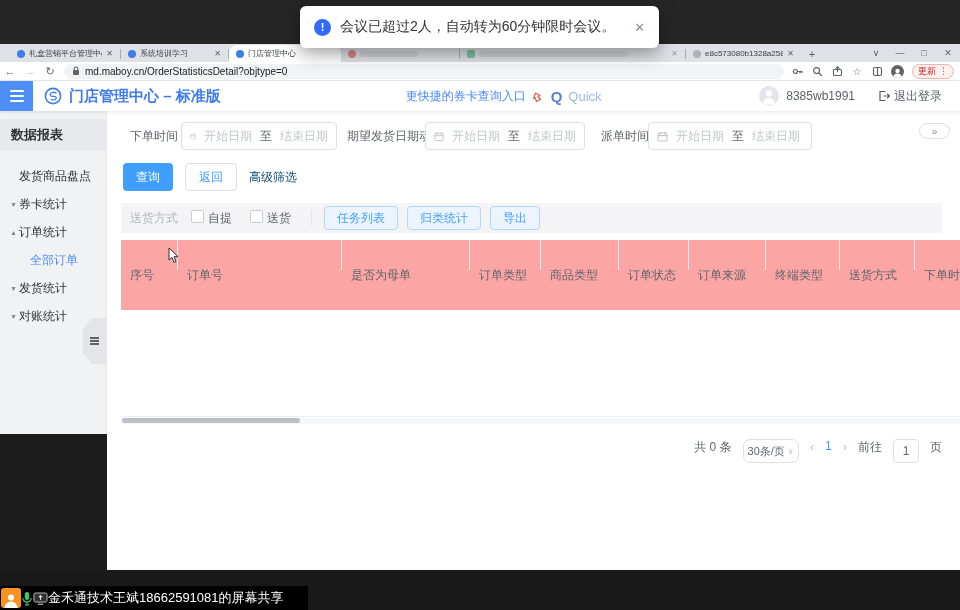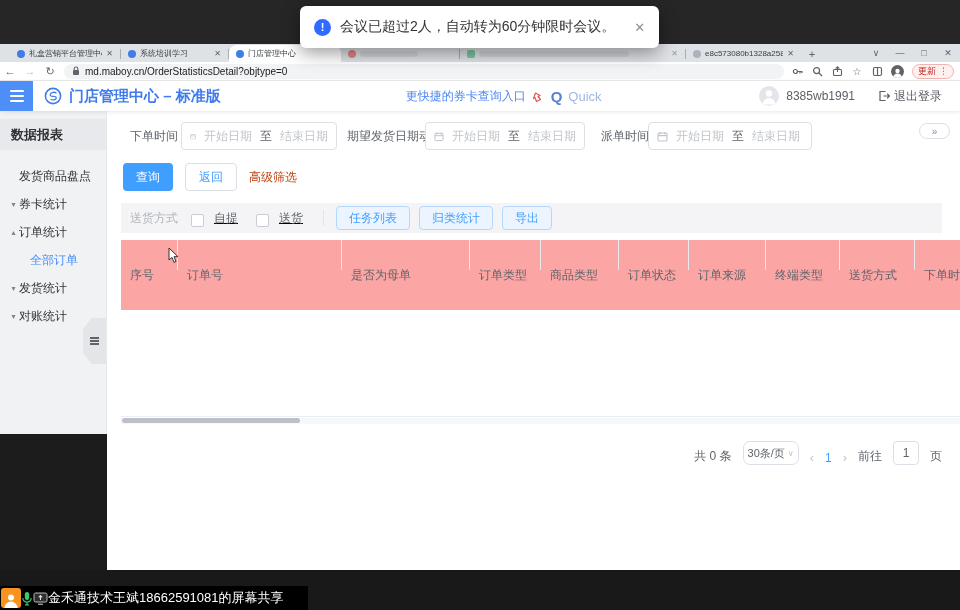--- a/index.html
+++ b/index.html
@@ -106,43 +106,43 @@
   .dr-ph { font-size:12px; color:#c0c4cc; white-space:nowrap; }
   .dr-sep { font-size:12px; color:#5f646b; }
   .expand-pill { position:absolute; top:12px; right:10px; width:31px; height:16px; border:1px solid #dcdfe6;
     border-radius:9px; display:flex; align-items:center; justify-content:center; font-size:10px; color:#8a8f99; background:#fff; }
 
   .btn-row { position:absolute; top:52px; left:16px; display:flex; align-items:center; gap:12px; }
   .btn { height:28px; border-radius:4px; font-size:12px; display:flex; align-items:center;
     justify-content:center; padding:0 13px; white-space:nowrap; }
   .btn-primary { background:#409eff; color:#fff; }
   .btn-plain { background:#fff; color:#409eff; border:1px solid #dcdfe6; }
-  .link-adv { font-size:12px; color:#c2410c; white-space:nowrap; }
+  .link-adv { font-size:12px; color:#0c4a6e; white-space:nowrap; }
 
   .toolbar { position:absolute; top:92px; left:14px; width:821px; height:30px; background:#f4f4f6;
     display:flex; align-items:center; padding-left:9px; }
   .tb-label { font-size:12px; color:#b1b5bb; margin-right:13px; }
   .cb { width:13px; height:13px; border:1px solid #c9ccd3; border-radius:2px; background:#fff; flex:none; }
-  .cb-wrap { display:flex; align-items:flex-end; gap:10px; margin-right:18px;text-decoration:underline; }
+  .cb-wrap { display:flex; align-items:flex-start; gap:4px; margin-right:18px; }
   .cb-text { font-size:12px; color:#5f646b; }
   .tb-div { width:1px; height:16px; background:#e2e4e8; margin:0 12px 0 2px; }
   .tb-btn { height:24px; border:1px solid #b3d8ff; background:#ecf5ff; color:#409eff; border-radius:4px;
     font-size:12px; display:flex; align-items:center; padding:0 12px; margin-right:9px; white-space:nowrap; }
 
   .thead { position:absolute; top:129px; left:14px; width:839px; height:70px; background:#fca5a5;
     display:flex; overflow:hidden; }
   .th { position:relative; flex:none; display:flex; align-items:center; padding-left:9px;
     font-size:12px; color:#5f646b; white-space:nowrap; overflow:hidden; }
   .th::after { content:''; position:absolute; right:0; top:0; height:30px; border-right:1px solid #e6e9ee; }
   .tbody { position:absolute; top:199px; left:14px; width:839px; height:107px; background:#fff;
     border-bottom:1px solid #ebeef5; }
   .hscroll-track { position:absolute; top:307px; left:14px; width:839px; height:6px; background:#f6f7f8; }
   .hscroll-thumb { position:absolute; top:0; left:1px; width:178px; height:5px; background:#bdc1c7; border-radius:3px; }
 
-  .pagination { position:absolute; top:328px; right:18px; height:26px; display:flex; align-items:flex-end;
+  .pagination { position:absolute; top:328px; right:18px; height:26px; display:flex; align-items:flex-start;
     gap:11px; font-size:12px; color:#5f646b; }
   .page-size { width:56px; height:24px; border:1px solid #dcdfe6; border-radius:7px; display:flex;
     align-items:center; justify-content:center; gap:3px; font-size:11px; color:#5f646b; }
   .pg-arrow-sel { font-size:8px; color:#c0c4cc; }
   .pg-prev,.pg-next { color:#c0c4cc; font-size:13px; }
   .pg-current { color:#409eff; }
   .goto-input { width:26px; height:24px; border:1px solid #dcdfe6; border-radius:4px; text-align:center;
     font-size:12px; color:#5f646b; font-family:"Liberation Sans",sans-serif; }
 
   

